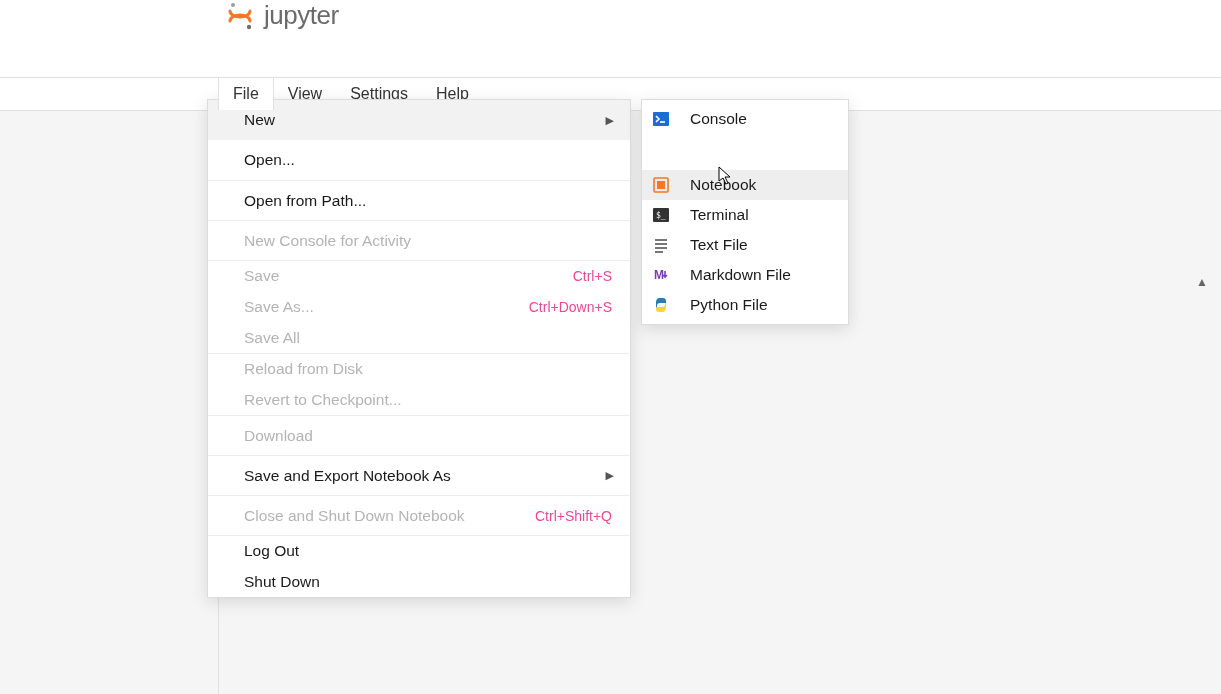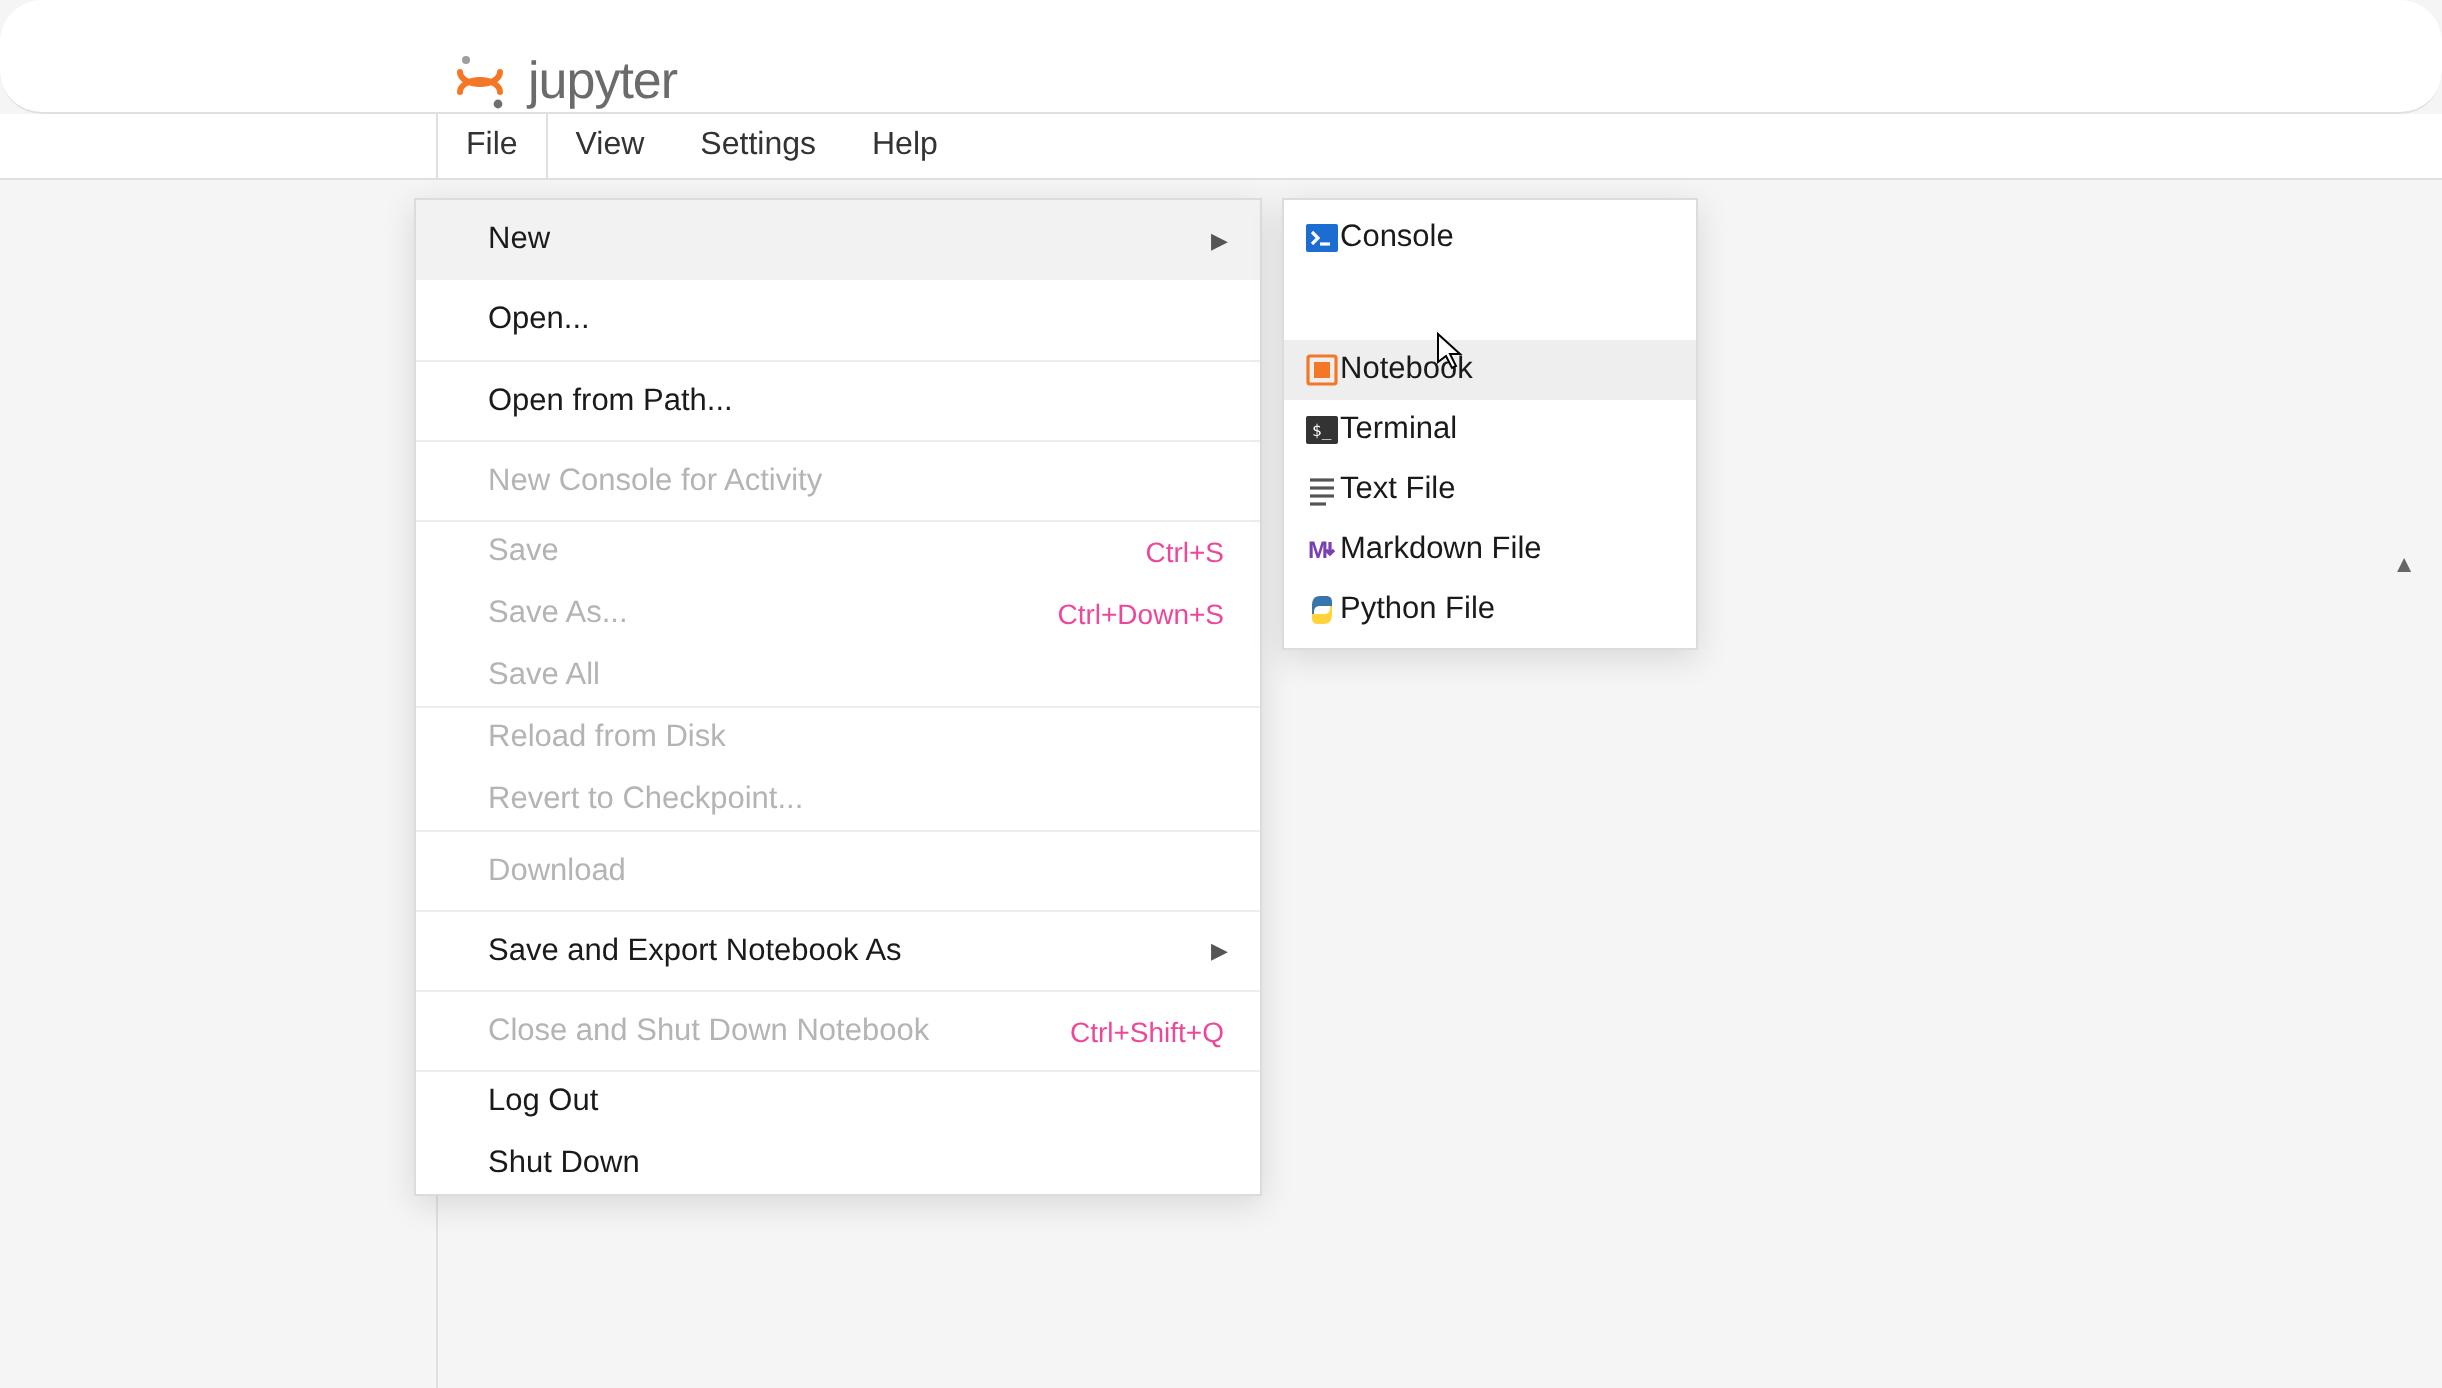--- a/index.html
+++ b/index.html
@@ -8,25 +8,24 @@
     font-family: -apple-system, BlinkMacSystemFont, "Segoe UI", Helvetica, Arial, sans-serif;
     font-size: 15px;
     color: #1a1a1a;
     background: #f5f5f5;
     width: 1221px;
     height: 694px;
     overflow: hidden;
   }
   .header {
     background: #fff;
-    height: 57px;
+    height: 78px;
     border-bottom: 1px solid #e0e0e0;
     display: flex;
-    align-items: flex-end;
-    border-radius: 21px;
+    align-items: flex-start;
   }
   .logo-wrap {
     margin-left: 226px;
     display: flex;
     align-items: center;
     gap: 10px;
   }
   .logo-glyph {
     width: 28px; height: 28px;
     position: relative;
@@ -119,21 +118,21 @@
     padding: 4px 0;
   }
   .sm-item {
     display: flex;
     align-items: center;
     height: 30px;
     padding: 0 12px 0 10px;
     font-size: 15.5px;
     color: #1a1a1a;
     cursor: default;
-    gap: 0;
+    gap: 20px;
   }
   .sm-item.highlight { background: #eeeeee; margin-top: 36px; }
   .sm-icon {
     width: 18px; height: 18px;
     display: flex; align-items: center; justify-content: center;
     flex-shrink: 0;
   }
 
   .cursor {
     position: absolute;

